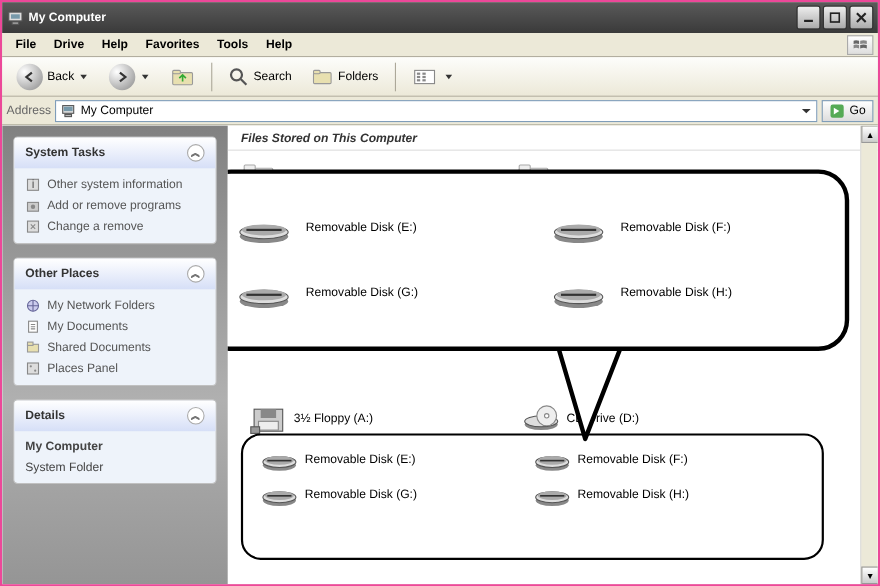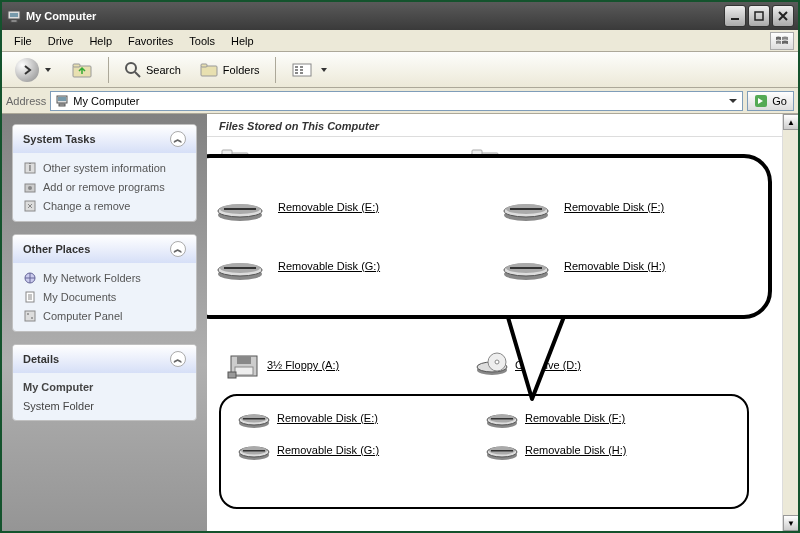--- a/index.html
+++ b/index.html
@@ -1,24 +1,24 @@
 <!DOCTYPE html>
 <html><head>
 <meta charset="utf-8">
 <style>
   * { box-sizing: border-box; margin: 0; padding: 0; font-family: Tahoma, sans-serif; font-size: 11px; }
   body { background: #fff; width: 800px; height: 533px; overflow: hidden; }
-  .window { width: 800px; height: 533px; border: 2px solid #14532d; background: #ece9d8; display: flex; flex-direction: column; }
+  .window { width: 800px; height: 533px; border: 2px solid #ec4899; background: #ece9d8; display: flex; flex-direction: column; }
   
   .titlebar { height: 28px; background: linear-gradient(to bottom, #5a5a5a, #3a3a3a); display: flex; align-items: center; padding: 0 4px; color: #fff; font-weight: bold; font-size: 13px; }
   .titlebar .icon { width: 16px; height: 16px; margin-right: 4px; }
   .titlebar .spacer { flex: 1; }
   .titlebar .winbtn { width: 22px; height: 22px; margin-left: 2px; background: linear-gradient(#eee,#aaa); border: 1px solid #333; border-radius: 3px; display: flex; align-items: center; justify-content: center; color: #222; font-weight: bold; cursor: pointer; }
   
-  .menubar { height: 22px; background: #ece9d8; display: flex; align-items: center; padding: 0 4px; border-bottom: 1px solid #aca899; }
+  .menubar { height: 22px; background: #ece9d8; display: flex; align-items: center; padding: 0 4px; border-bottom: 1px solid #aca899; font-weight: bold; }
   .menubar .item { padding: 2px 8px; cursor: pointer; }
   .menubar .logo { width: 24px; height: 18px; margin-left: auto; background: linear-gradient(#fff,#ddd); border: 1px solid #aaa; display: flex; align-items: center; justify-content: center; }
   
   .toolbar { height: 36px; background: linear-gradient(#fdfdfb,#ece9d8); display: flex; align-items: center; padding: 0 6px; border-bottom: 1px solid #aca899; gap: 4px; }
   .tbtn { height: 28px; display: flex; align-items: center; padding: 0 6px; border: 1px solid transparent; border-radius: 3px; cursor: pointer; gap: 4px; }
   .tbtn .circ { width: 24px; height: 24px; border-radius: 50%; background: radial-gradient(circle at 30% 30%, #fff, #888); display: flex; align-items: center; justify-content: center; }
   .sep { width: 1px; height: 26px; background: #aca899; margin: 0 4px; }
   .dd { width: 10px; height: 10px; display: flex; align-items: center; justify-content: center; }
   
   .addrbar { height: 26px; background: #ece9d8; display: flex; align-items: center; padding: 0 4px; border-bottom: 1px solid #aca899; gap: 4px; }
@@ -35,21 +35,21 @@
   .panel .link { display: flex; align-items: center; gap: 6px; color: #555; cursor: pointer; }
   .panel .link .licon { width: 14px; height: 14px; flex-shrink: 0; }
   .details .pbody { color: #444; }
   .details .pbody .dtitle { font-weight: bold; margin-bottom: 2px; }
   
   .main { flex: 1; position: relative; overflow: hidden; }
   .section-header { padding: 6px 12px 4px; font-weight: bold; color: #333; border-bottom: 1px solid #ddd; margin-bottom: 4px; font-style: italic; }
   .folder-row { display: flex; padding: 4px 12px; gap: 20px; }
   .folder-item { display: flex; align-items: center; gap: 8px; width: 230px; }
   .drive-grid { padding: 4px 20px; }
-  .drive-row { display: flex; gap: 20px; margin-bottom: 12px; text-decoration: underline; }
+  .drive-row { display: flex; gap: 20px; margin-bottom: 12px; }
   .drive-item { display: flex; align-items: center; gap: 8px; width: 220px; cursor: pointer; }
   .drive-item.small { width: 180px; gap: 6px; }
   
   .removable-box { position: absolute; left: 12px; top: 280px; width: 530px; height: 115px; border: 2px solid #000; border-radius: 18px; padding: 10px 16px; }
   .removable-box .drive-row { margin-bottom: 8px; }
   
   .callout { position: absolute; left: -25px; top: 40px; width: 590px; height: 165px; background: #fff; border: 4px solid #000; border-radius: 28px; padding: 20px 30px; z-index: 10; display: flex; flex-direction: column; justify-content: space-around; }
   .callout .drive-row { gap: 50px; margin-bottom: 0; }
   .callout .drive-item { width: 250px; gap: 14px; font-size: 13px; }
   .callout-tail { position: absolute; left: 290px; top: 200px; z-index: 9; }
@@ -106,20 +106,33 @@
           <path d="M1 6 Q3 5 6 6 L6 9 Q3 8 1 9 Z" fill="#888"></path>
           <path d="M7 6 Q10 5 13 6 L13 9 Q10 8 7 9 Z" fill="#666"></path>
         </svg>
     </span>
   </div>
 
   <div class="toolbar">
     <div class="tbtn">
       <span class="circ">
           <svg width="12" height="12">
+            <path d="M8 2 L3 6 L8 10" fill="none" stroke="#333" stroke-width="2"></path>
+          </svg>
+        </span>
+      <span>Back</span>
+      <span class="dd">
+          <svg width="8" height="8">
+            <path d="M1 2 L4 6 L7 2 Z" fill="#333"></path>
+          </svg>
+        </span>
+    </div>
+    <div class="tbtn">
+      <span class="circ">
+          <svg width="12" height="12">
             <path d="M4 2 L9 6 L4 10" fill="none" stroke="#333" stroke-width="2"></path>
           </svg>
         </span>
       <span class="dd">
           <svg width="8" height="8">
             <path d="M1 2 L4 6 L7 2 Z" fill="#333"></path>
           </svg>
         </span>
     </div>
     <div class="tbtn">
@@ -259,26 +272,35 @@
                 <svg width="14" height="14">
                   <rect x="3" y="2" width="8" height="10" fill="#fff" stroke="#888"></rect>
                   <path d="M5 5 L9 5 M5 7 L9 7 M5 9 L9 9" stroke="#888"></path>
                 </svg>
               </span>
             <span>My Documents</span>
           </div>
           <div class="link">
             <span class="licon">
                 <svg width="14" height="14">
+                  <rect x="2" y="4" width="10" height="7" fill="#e8e0b0" stroke="#999"></rect>
+                  <rect x="2" y="2" width="5" height="3" fill="#e8e0b0" stroke="#999"></rect>
+                </svg>
+              </span>
+            <span>Shared Documents</span>
+          </div>
+          <div class="link">
+            <span class="licon">
+                <svg width="14" height="14">
                   <rect x="2" y="2" width="10" height="10" fill="#ddd" stroke="#888"></rect>
                   <circle cx="5" cy="5" r="1" fill="#888"></circle>
                   <circle cx="9" cy="9" r="1" fill="#888"></circle>
                 </svg>
               </span>
-            <span>Computer Panel</span>
+            <span>Places Panel</span>
           </div>
         </div>
       </div>
 
       <div class="panel details">
         <div class="phead">
           <span>Details</span>
           <span class="chev">︽</span>
         </div>
         <div class="pbody">
@@ -357,21 +379,21 @@
               </span>
             <span>Removable Disk (H:)</span>
           </div>
         </div>
       </div>
       <svg class="callout-tail" width="80" height="90">
         <path d="M10 0 L68 0 L35 85 Z" fill="#fff" stroke="#000" stroke-width="4" stroke-linejoin="round"></path>
         <path d="M12 1 L66 1" stroke="#fff" stroke-width="5"></path>
       </svg>
 
-      <div class="drive-grid" style="position:absolute; top:232px; left:0;">
+      <div class="drive-grid" style="position:absolute; top:248px; left:0;">
         <div class="drive-row">
           <div class="drive-item small">
             <span>
                 <svg width="34" height="30">
                   <rect x="4" y="6" width="26" height="20" fill="#ccc" stroke="#555"></rect>
                   <rect x="10" y="6" width="14" height="8" fill="#888"></rect>
                   <rect x="8" y="17" width="18" height="8" fill="#eee" stroke="#888"></rect>
                   <rect x="1" y="22" width="8" height="6" fill="#999" stroke="#555"></rect>
                 </svg>
               </span>

